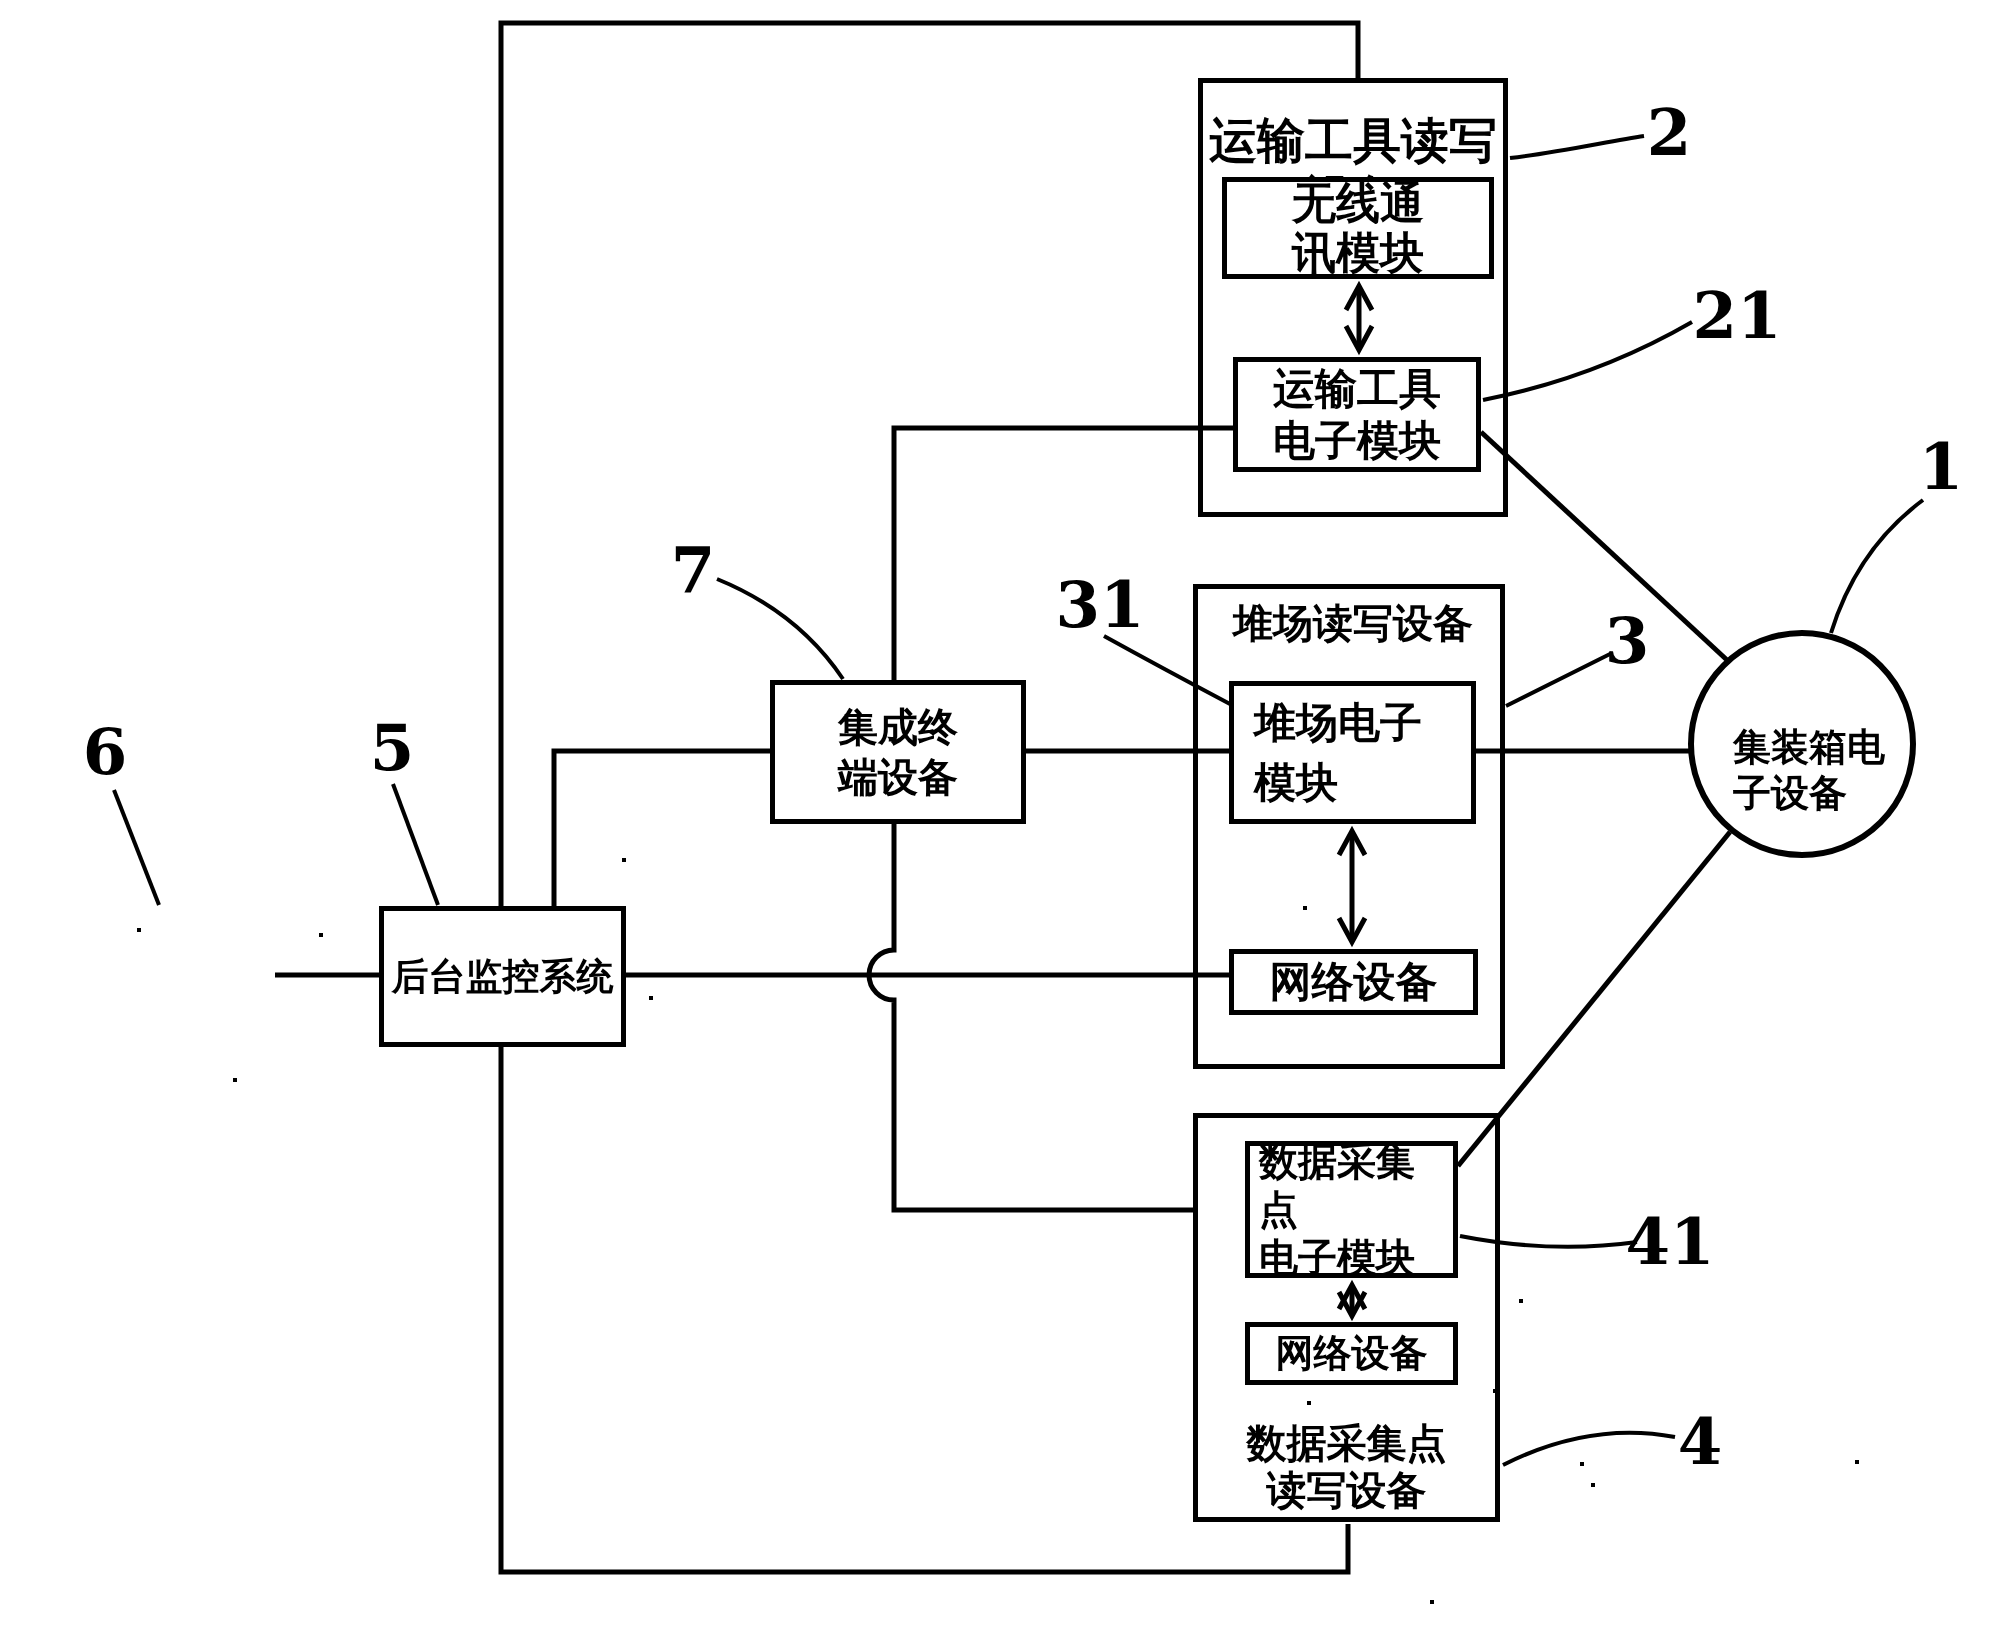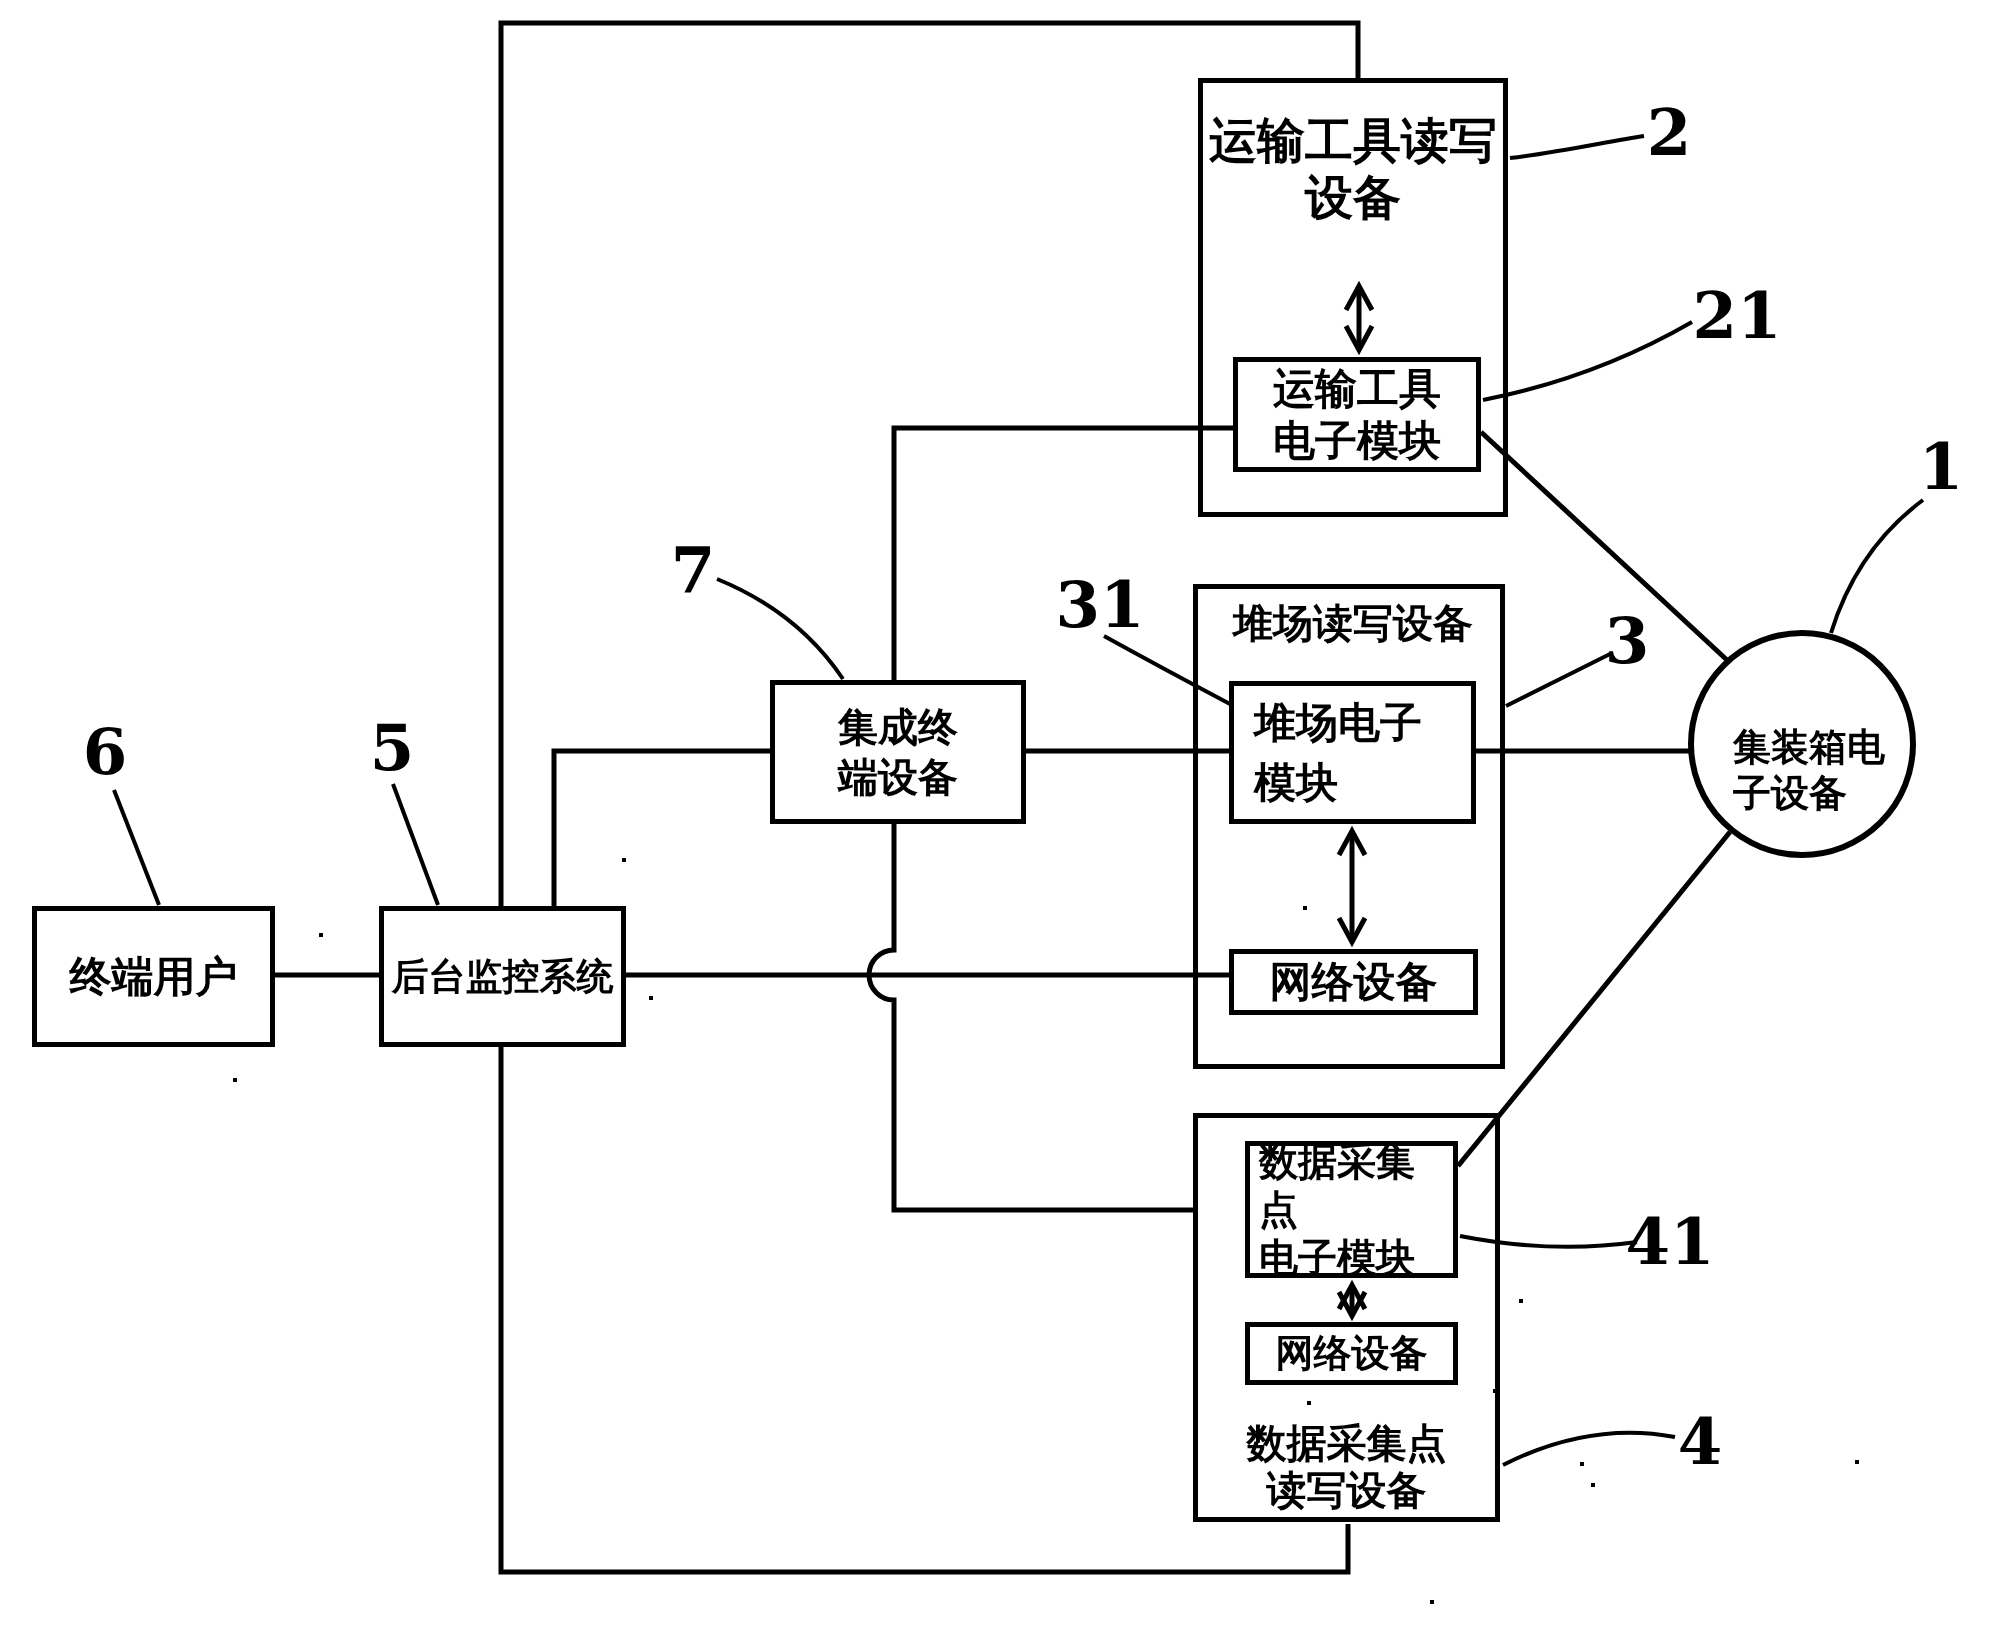--- a/index.html
+++ b/index.html
@@ -79,36 +79,37 @@
       <rect x="1519" y="1299" width="4" height="4"></rect>
       <rect x="1493" y="1389" width="4" height="4"></rect>
       <rect x="1580" y="1462" width="4" height="4"></rect>
       <rect x="1591" y="1483" width="4" height="4"></rect>
       <rect x="1855" y="1460" width="4" height="4"></rect>
       <rect x="1307" y="1401" width="4" height="4"></rect>
       <rect x="1430" y="1600" width="4" height="4"></rect>
     </g>
   </svg>
 
-  <div class="box" style="left:32px;top:906px;width:243px;height:141px;font-size:42px;">
-    <span>终端用户</span>
-  </div>
 
   <div class="box" style="left:379px;top:906px;width:247px;height:141px;font-size:37px;">
     <span>后台监控系统</span>
   </div>
 
   <div class="box" style="left:770px;top:680px;width:256px;height:144px;font-size:40px;line-height:50px;">
     <span>集成终</span>
     <span>端设备</span>
   </div>
 
   <div class="outer" style="left:1198px;top:78px;width:310px;height:439px;"></div>
   <div class="title" style="left:1198px;top:112px;width:310px;font-size:48px;">运输工具读写设备</div>
 
+  <div class="box" style="left:1222px;top:177px;width:272px;height:102px;font-size:44px;line-height:50px;">
+    <span>无线通</span>
+    <span>讯模块</span>
+  </div>
 
   <div class="box" style="left:1233px;top:357px;width:248px;height:115px;font-size:42px;line-height:52px;text-align:center;">
     <span>运输工具</span>
     <span>电子模块</span>
   </div>
 
   <div class="outer" style="left:1193px;top:584px;width:312px;height:485px;"></div>
   <div class="title" style="left:1193px;top:600px;width:320px;font-size:40px;">堆场读写设备</div>
 
   <div class="box leftalign" style="left:1229px;top:681px;width:247px;height:143px;font-size:42px;line-height:52px;padding-left:20px;gap:8px;">

